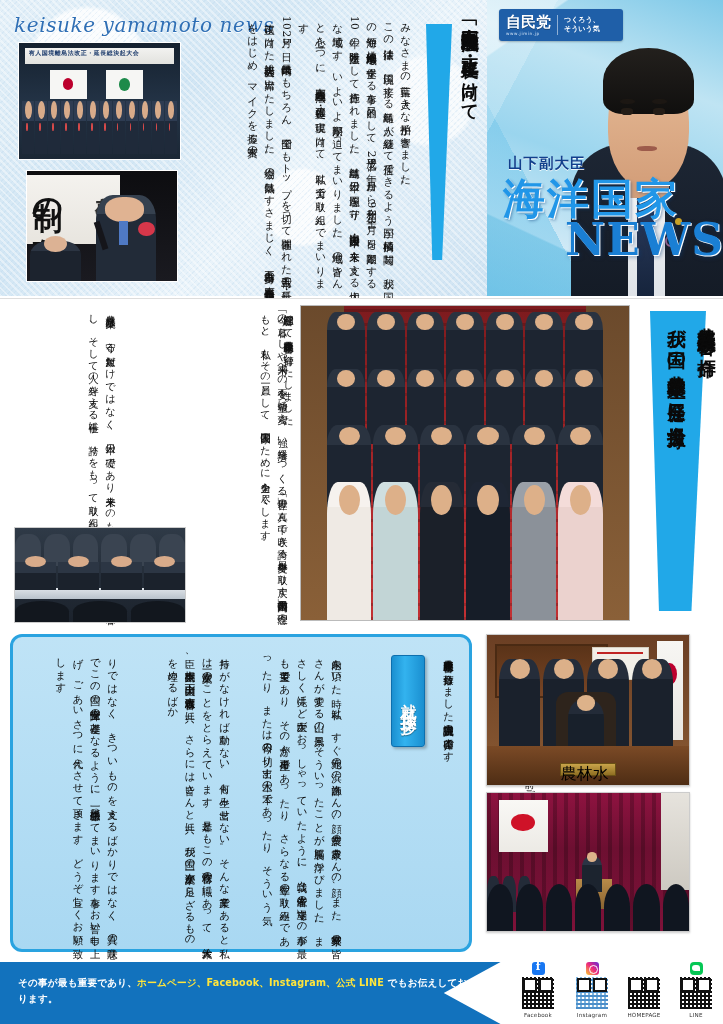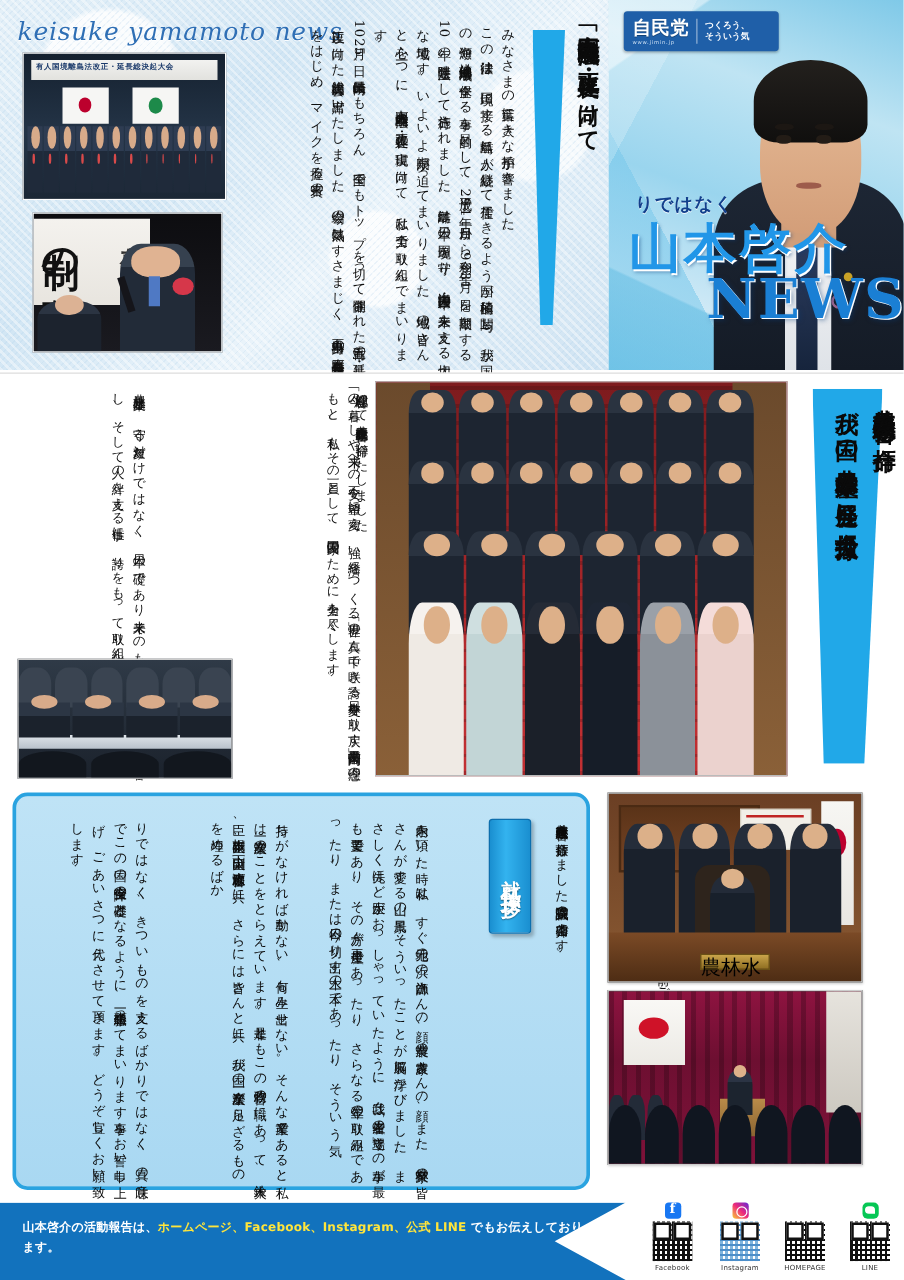--- a/index.html
+++ b/index.html
@@ -461,22 +461,22 @@
           <div class="kanji">自民党</div>
           <div class="url">www.jimin.jp</div>
         </div>
         <div class="ldp-div"></div>
         <div class="ldp-slogan">
           <div>つくろう、</div>
           <div>そういう気</div>
         </div>
       </div>
 
-      <div class="hdr-role">りではなく</div>
-      <div class="hdr-name">山本啓介</div>
+      <div class="hdr-role">山下副大臣</div>
+      <div class="hdr-name">海洋国家</div>
       <div class="hdr-news">NEWS</div>
     </div>
   </div>
 
   <div class="sec2">
 
     <div class="s2-body s2-col-a">農林水産業は、守る対象だけではなく、日本の礎であり未来そのものです。食料安全保障、地域の暮らし、そして人の絆を支える仕事に、誇りをもって取り組んでまいります。</div>
     <div class="s2-body s2-col-b"></div>
     <div class="s2-body s2-col-c">「今の暮らしや未来への不安を希望に変え、強い経済をつくる」「世界の真ん中で咲き誇る日本外交を取り戻す」高市早苗内閣の理念のもと、私もその一員として、国家国民のために全力を尽くします。</div>
 
@@ -606,21 +606,21 @@
           <span></span>
           <span></span>
           <span></span>
       </div>
     </div>
   </div>
 
   <div class="footer">
     <div class="footer-band2"></div>
     <div class="footer-txt">
-      <span>山本啓介の活動報告は、</span><span class="hl">ホームページ、Facebook、Instagram、公式 LINE</span><span> でもお伝えしております。</span><br>
+      <span>その事が最も重要であり、</span><span class="hl">ホームページ、Facebook、Instagram、公式 LINE</span><span> でもお伝えしております。</span><br>
     </div>
 
     <div class="qr-area">
       <div class="qr-item qr-i1">
         <span class="sm-icon sm-fb"></span>
         <div class="qr-code"></div>
         <div class="qr-label">Facebook</div>
       </div>
       <div class="qr-item qr-i2">
         <span class="sm-icon sm-ig"></span>

